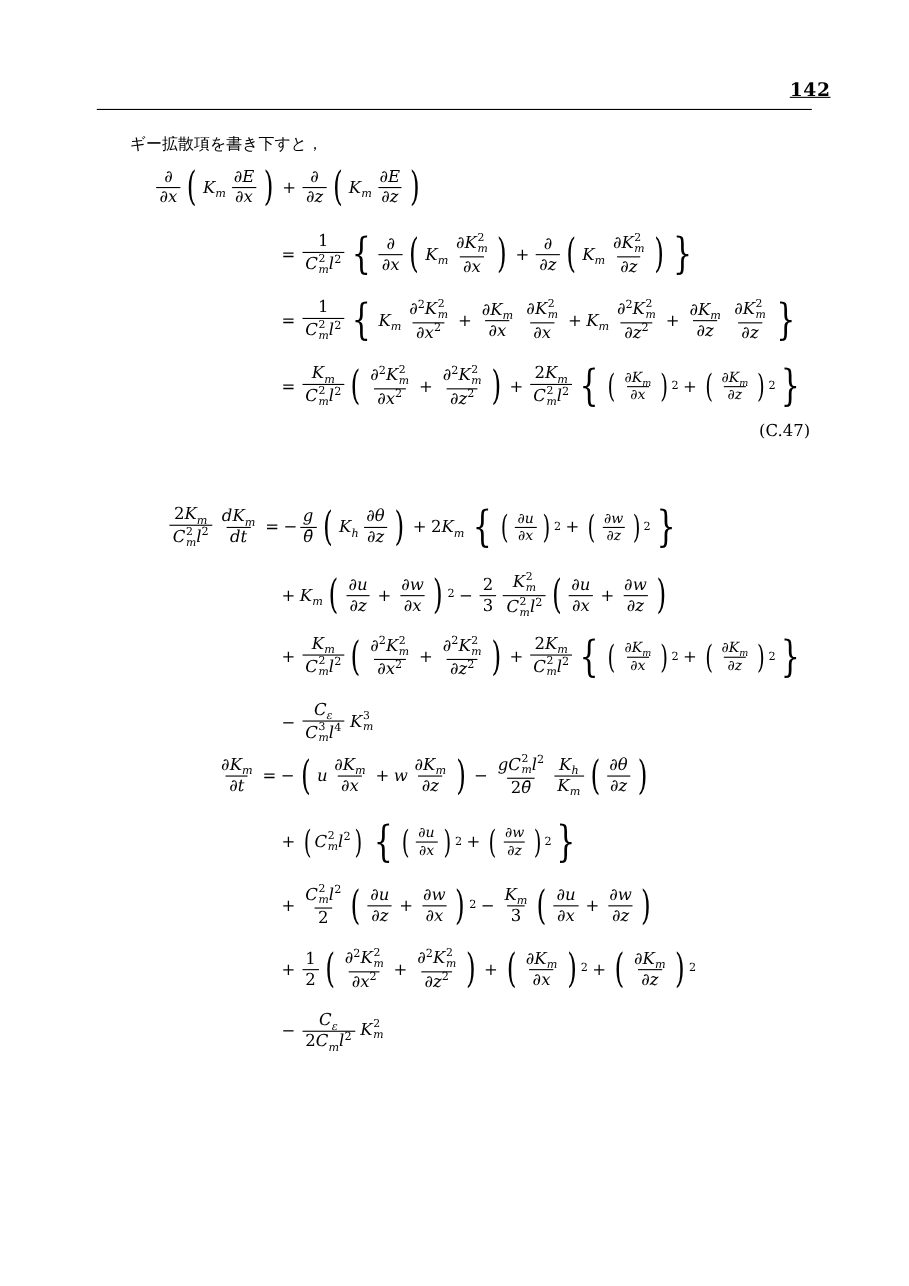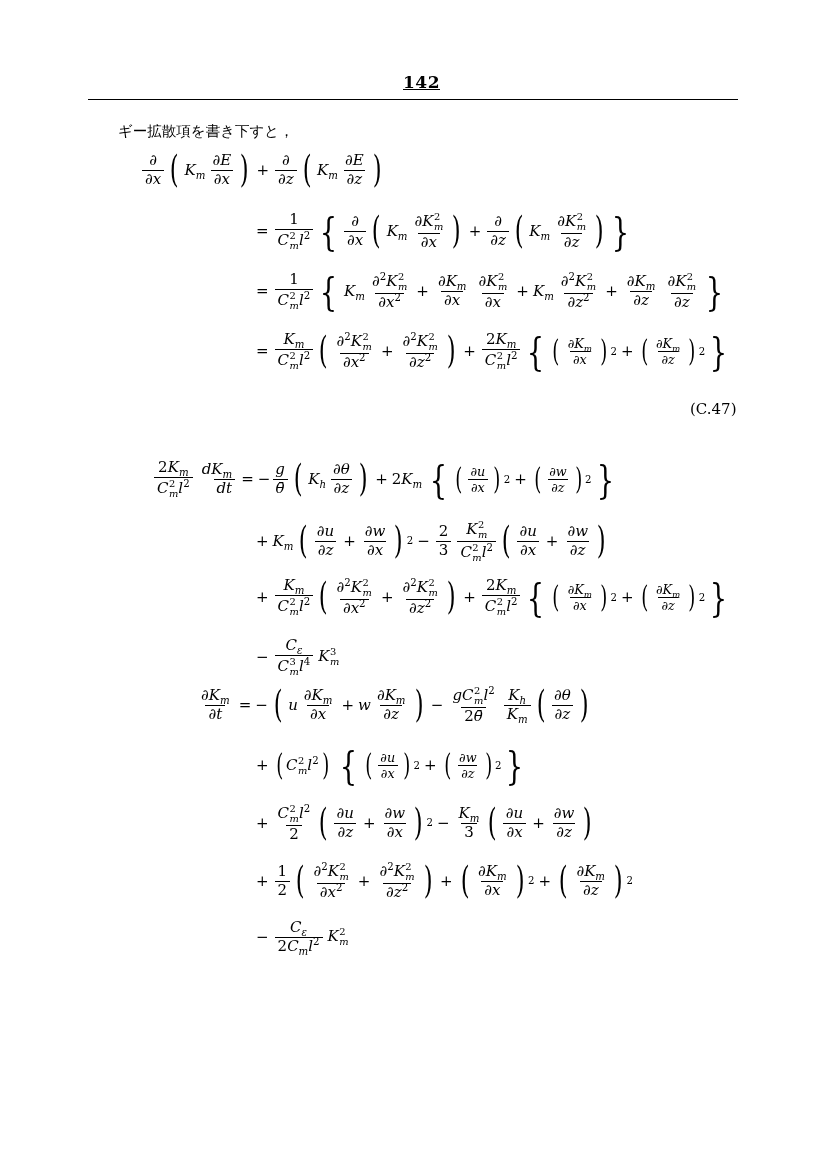--- a/index.html
+++ b/index.html
@@ -24,21 +24,21 @@
   }
 
   
   .header {
     position: absolute;
     top: 72px;
     left: 88px;
     right: 71px;
     display: flex;
     align-items: baseline;
-    justify-content: center;
+    justify-content: flex-end;
     text-decoration: underline;
   }
   .folio {
     font-family: "DejaVu Serif", serif;
     font-weight: bold;
     font-size: 17px;
     letter-spacing: 0.5px;
   }
   .running-head {
     font-family: "DejaVu Sans", sans-serif;
@@ -127,21 +127,20 @@
     line-height: 1.0;
     vertical-align: middle;
     margin-left: 0.5px;
     align-items: flex-start;
   }
   .op { margin: 0 4px; }
   .tag {
     position: absolute;
     font-family: "DejaVu Serif", serif;
     font-size: 15px;
-    margin-top: 18px;
   }
 </style>
 </head>
 <body>
 
 <div class="page">
 
   <div class="header">
     <div class="folio">142</div>
   </div>
@@ -337,21 +336,21 @@
 
   <div class="math" style="top:460px; left:152px;">
     <div class="mathrow">
       <span class="frac">
           <span class="num">2<span class="it">K</span><span class="sub it">m</span></span>
           <span class="den"><span class="it">C</span><span class="supsub">
               <span>2</span>
               <span class="it">m</span>
             </span><span class="it">l</span><span class="sup">2</span></span>
         </span>
-      <span class="frac" style="margin-left:4px;align-items:flex-end;">
+      <span class="frac" style="margin-left:4px;">
           <span class="num"><span class="it">dK</span><span class="sub it">m</span></span>
           <span class="den it">dt</span>
         </span>
       <span class="op">=</span>
         <span>−</span>
       <span class="frac" style="margin-left:2px;">
           <span class="num it">g</span>
           <span class="den"><span class="it">θ̄</span></span>
         </span>
       <span class="paren d-lg">(</span>

